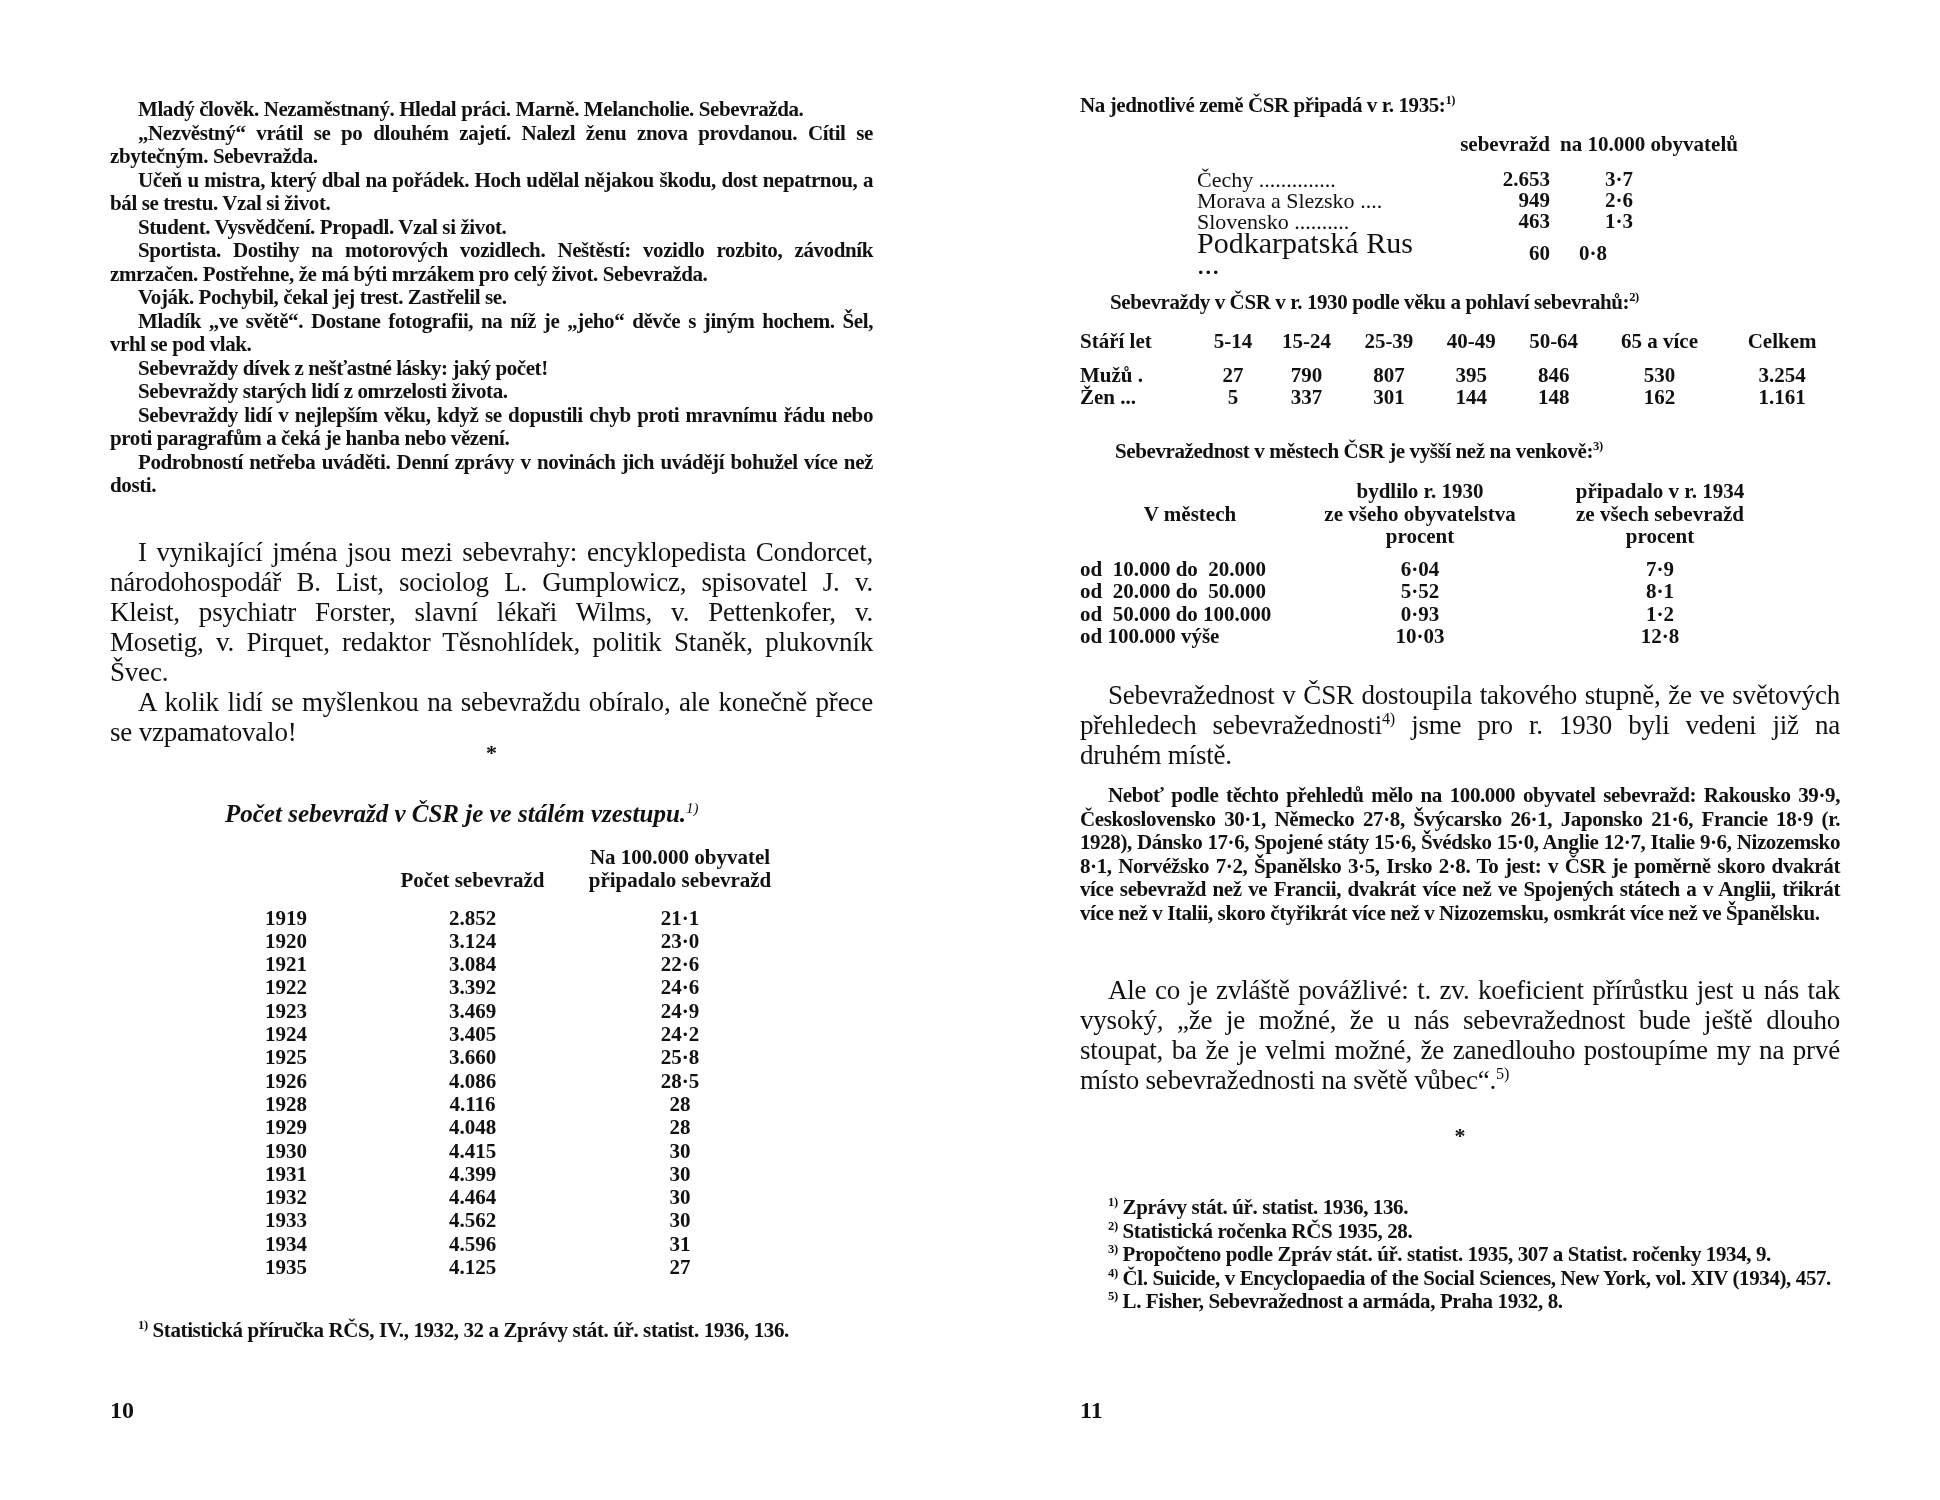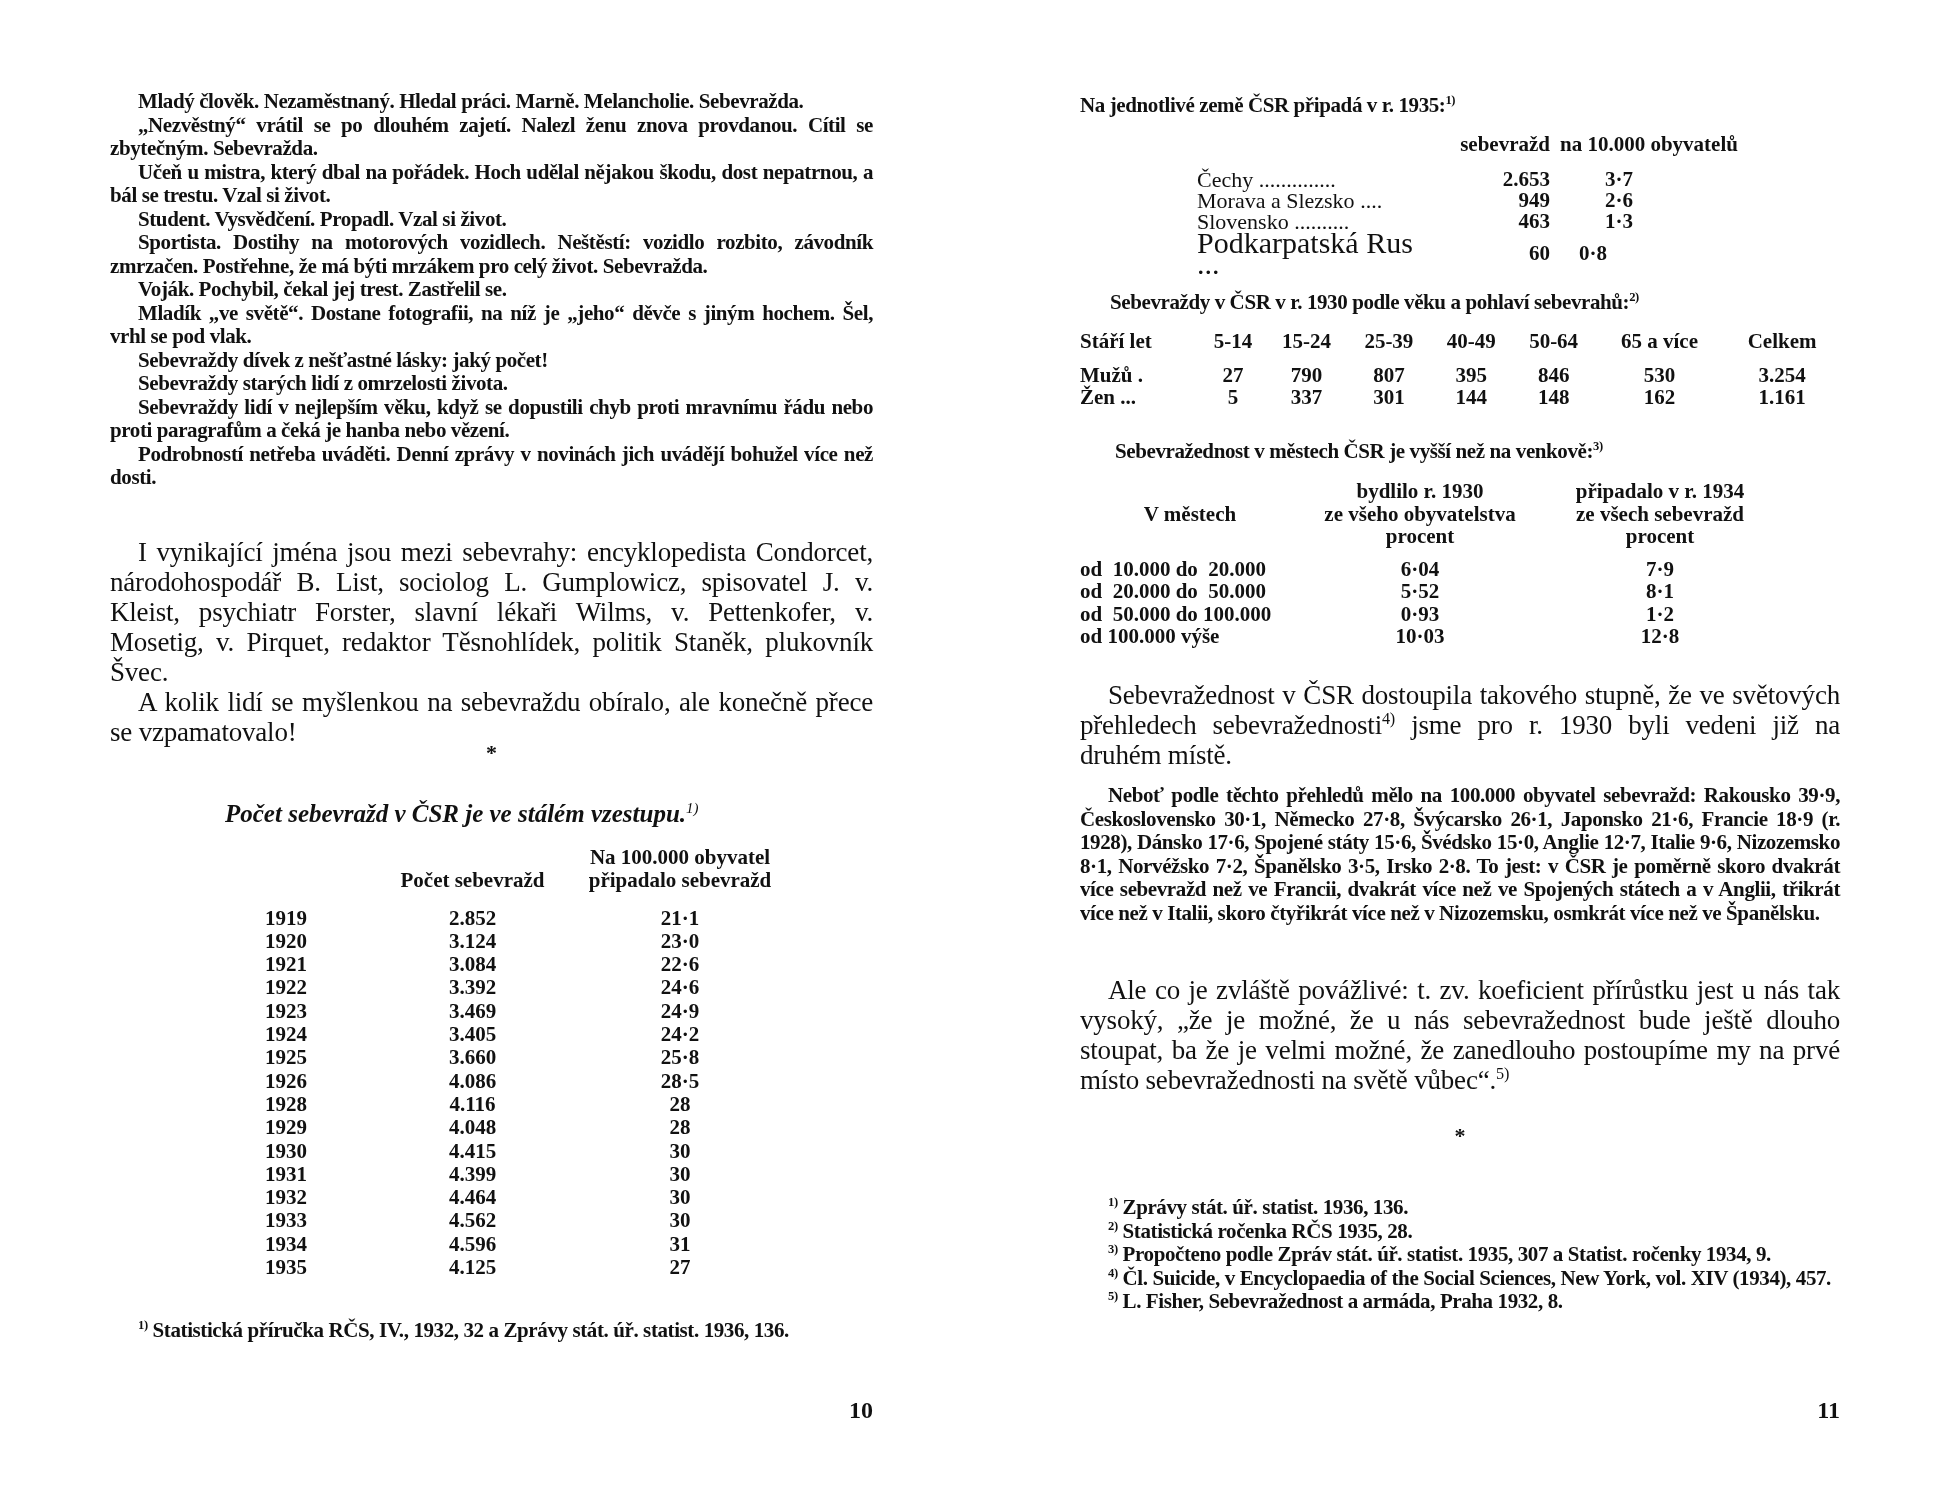--- a/index.html
+++ b/index.html
@@ -7,36 +7,36 @@
          font-family: "Liberation Serif", "DejaVu Serif", serif; color: #111; }
   .page { position: absolute; top: 0; height: 1500px; }
   #page-left { left: 0; width: 970px; }
   #page-right { left: 970px; width: 970px; }
   .abs { position: absolute; }
   .small { font-size: 21px; line-height: 23.5px; font-weight: bold; letter-spacing: -0.4px; }
   .large { font-size: 27px; line-height: 30px; letter-spacing: -0.2px; }
   .para { text-align: justify; margin: 0; }
   .indent { text-indent: 28px; }
   .star { font-size: 22px; font-weight: bold; text-align: center; }
-  .pnum { font-size: 24px; font-weight: bold; text-align: right; }
+  .pnum { font-size: 24px; font-weight: bold; text-align: left; }
   table { border-collapse: collapse; }
   td, th { padding: 0; font-weight: bold; }
   .r { text-align: right; }
   .c { text-align: center; }
   .l { text-align: left; }
   .ital { font-style: italic; font-weight: bold; font-size: 25px; font-family: Liberation Serif, serif; }
   sup { font-size: 60%; vertical-align: super; line-height: 0; }
   .normalw { font-weight: normal; }
 </style>
 </head>
 <body>
 
 <div class="page" id="page-left">
 
-  <div class="abs small" style="left:110px; top:90px; width:763px;">
+  <div class="abs small" style="left:110px; top:98px; width:763px;">
     <p class="para indent">Mladý člověk. Nezaměstnaný. Hledal práci. Marně. Melancholie. Sebevražda.</p>
     <p class="para indent">„Nezvěstný“ vrátil se po dlouhém zajetí. Nalezl ženu znova provdanou. Cítil se zbytečným. Sebevražda.</p>
     <p class="para indent">Učeň u mistra, který dbal na pořádek. Hoch udělal nějakou škodu, dost nepatrnou, a bál se trestu. Vzal si život.</p>
     <p class="para indent">Student. Vysvědčení. Propadl. Vzal si život.</p>
     <p class="para indent">Sportista. Dostihy na motorových vozidlech. Neštěstí: vozidlo rozbito, závodník zmrzačen. Postřehne, že má býti mrzákem pro celý život. Sebevražda.</p>
     <p class="para indent">Voják. Pochybil, čekal jej trest. Zastřelil se.</p>
     <p class="para indent">Mladík „ve světě“. Dostane fotografii, na níž je „jeho“ děvče s jiným hochem. Šel, vrhl se pod vlak.</p>
     <p class="para indent">Sebevraždy dívek z nešťastné lásky: jaký počet!</p>
     <p class="para indent">Sebevraždy starých lidí z omrzelosti života.</p>
     <p class="para indent">Sebevraždy lidí v nejlepším věku, když se dopustili chyb proti mravnímu řádu nebo proti paragrafům a čeká je hanba nebo vězení.</p>

